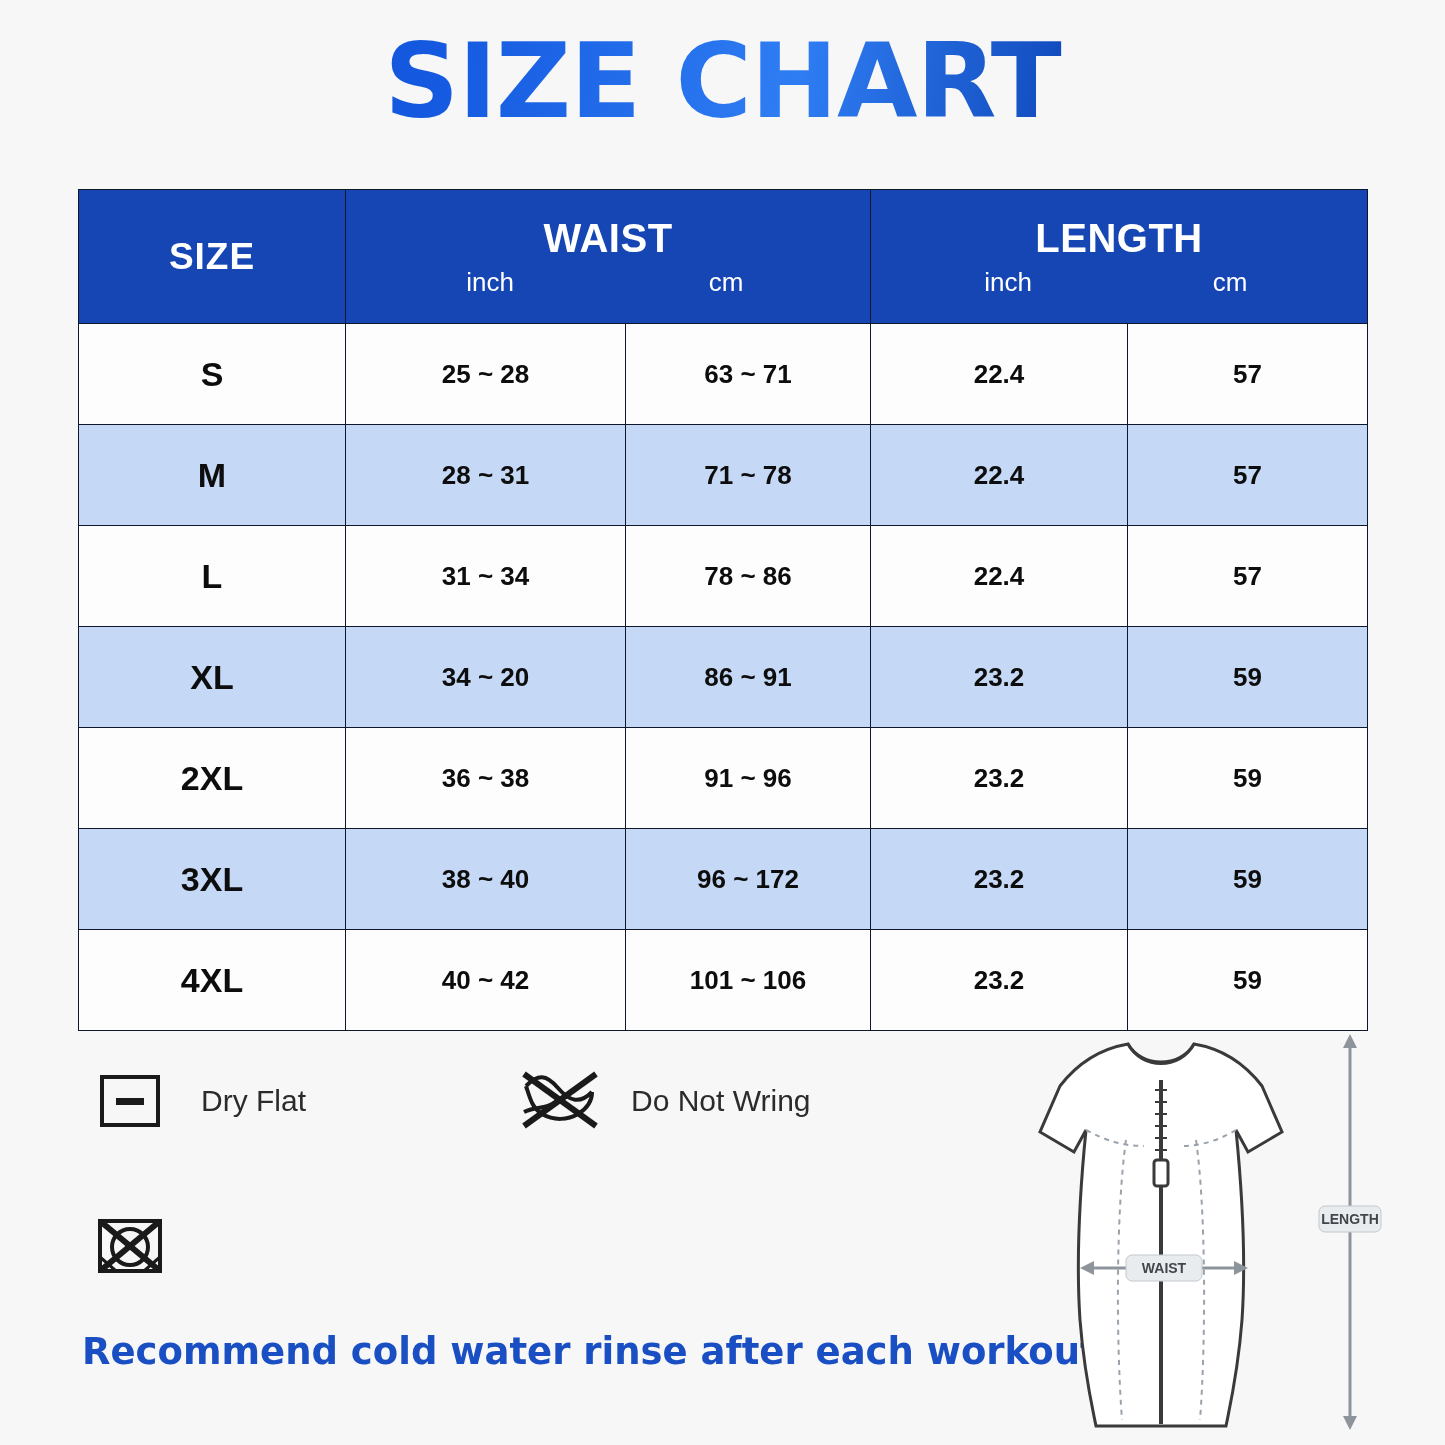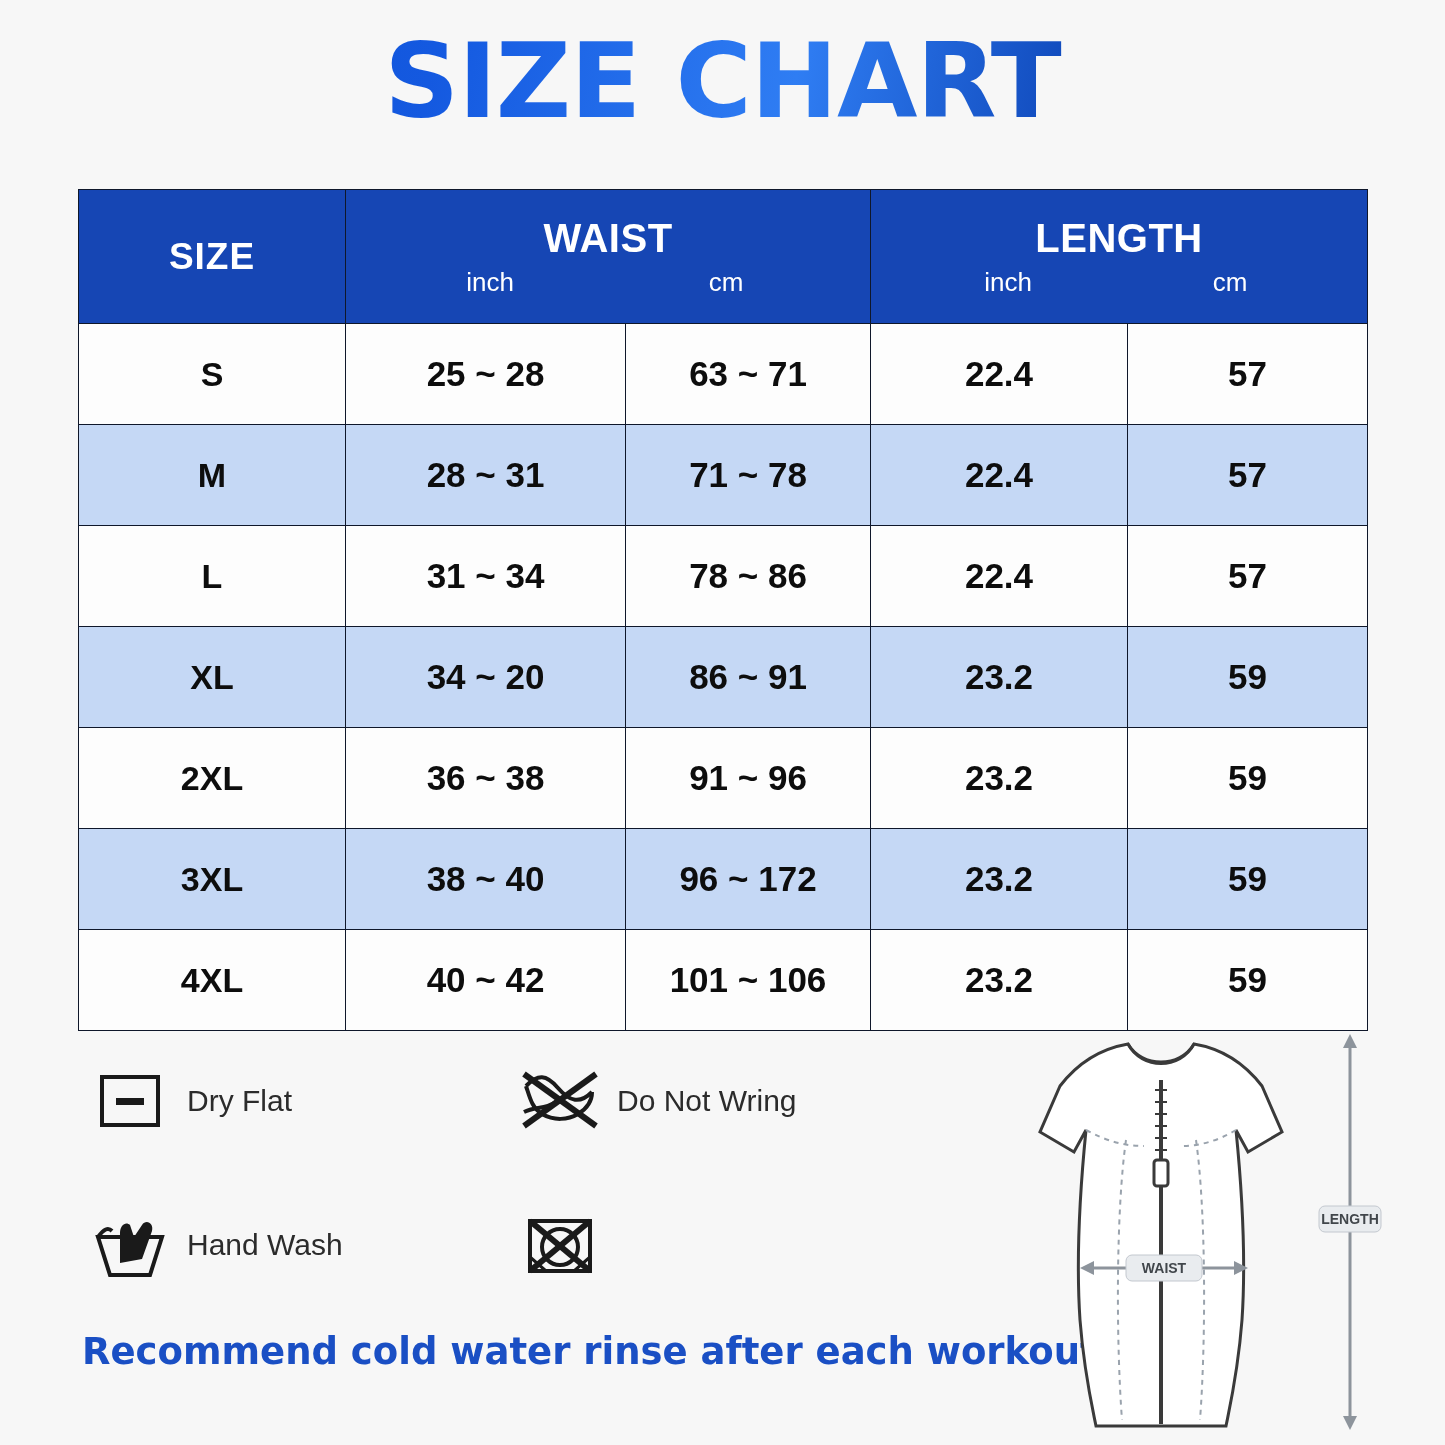--- a/index.html
+++ b/index.html
@@ -77,21 +77,21 @@
   .th-units {
     display: flex;
     justify-content: space-around;
     font-size: 26px;
     font-weight: normal;
     padding: 0 26px;
   }
   .th-units span { display: block; width: 50%; }
   tbody td {
     height: 98px;
-    font-size: 35px;
+    font-size: 26px;
     font-weight: bold;
     color: #0d0d0d;
     background: #fdfdfd;
   }
   tbody tr.alt td {
     background: #c5d8f5;
   }
   tbody td.size-cell {
     font-size: 34px;
   }
@@ -122,21 +122,21 @@
     width: 90px;
     height: 82px;
     flex: 0 0 90px;
     display: flex;
     align-items: center;
     justify-content: center;
   }
   .care-label {
     font-size: 30px;
     color: #2b2b2b;
-    margin-left: 12px;
+    margin-left: 26px;
     font-family: "Liberation Sans", sans-serif;
   }
 
   .recommend {
     position: absolute;
     top: 1330px;
     left: 82px;
     font-size: 37px;
     font-weight: bold;
     color: #1a4fc4;
@@ -264,30 +264,20 @@
             <line x1="80" y1="8" x2="8" y2="60" stroke="#1a1a1a" stroke-width="6"></line>
           </svg>
         </div>
         <div class="care-label">Do Not Wring</div>
       </div>
     </div>
     <div class="care-row">
       <div class="care-item">
         <div class="care-icon">
           <svg width="80" height="76" viewBox="0 0 80 76">
-            <path d="M8 30 L72 30 L60 68 L20 68 Z" fill="none" stroke="#1a1a1a" stroke-width="4"></path>
-            <path d="M8 30 C 14 22, 18 20, 22 24" fill="none" stroke="#1a1a1a" stroke-width="4"></path>
-            <path d="M30 56 L30 26 C30 18 36 14 40 18 L44 30 L52 18 C56 12 64 16 62 24 L52 52 Z" fill="#1a1a1a"></path>
-          </svg>
-        </div>
-        <div class="care-label">Hand Wash</div>
-      </div>
-      <div class="care-item">
-        <div class="care-icon">
-          <svg width="80" height="76" viewBox="0 0 80 76">
             <rect x="10" y="14" width="60" height="50" fill="none" stroke="#1a1a1a" stroke-width="4"></rect>
             <circle cx="40" cy="40" r="18" fill="none" stroke="#1a1a1a" stroke-width="4"></circle>
             <path d="M10 50 L26 64 M70 50 L54 64" stroke="#1a1a1a" stroke-width="3"></path>
             <line x1="10" y1="14" x2="70" y2="64" stroke="#1a1a1a" stroke-width="6"></line>
             <line x1="70" y1="14" x2="10" y2="64" stroke="#1a1a1a" stroke-width="6"></line>
           </svg>
         </div>
       </div>
     </div>
   </div>

